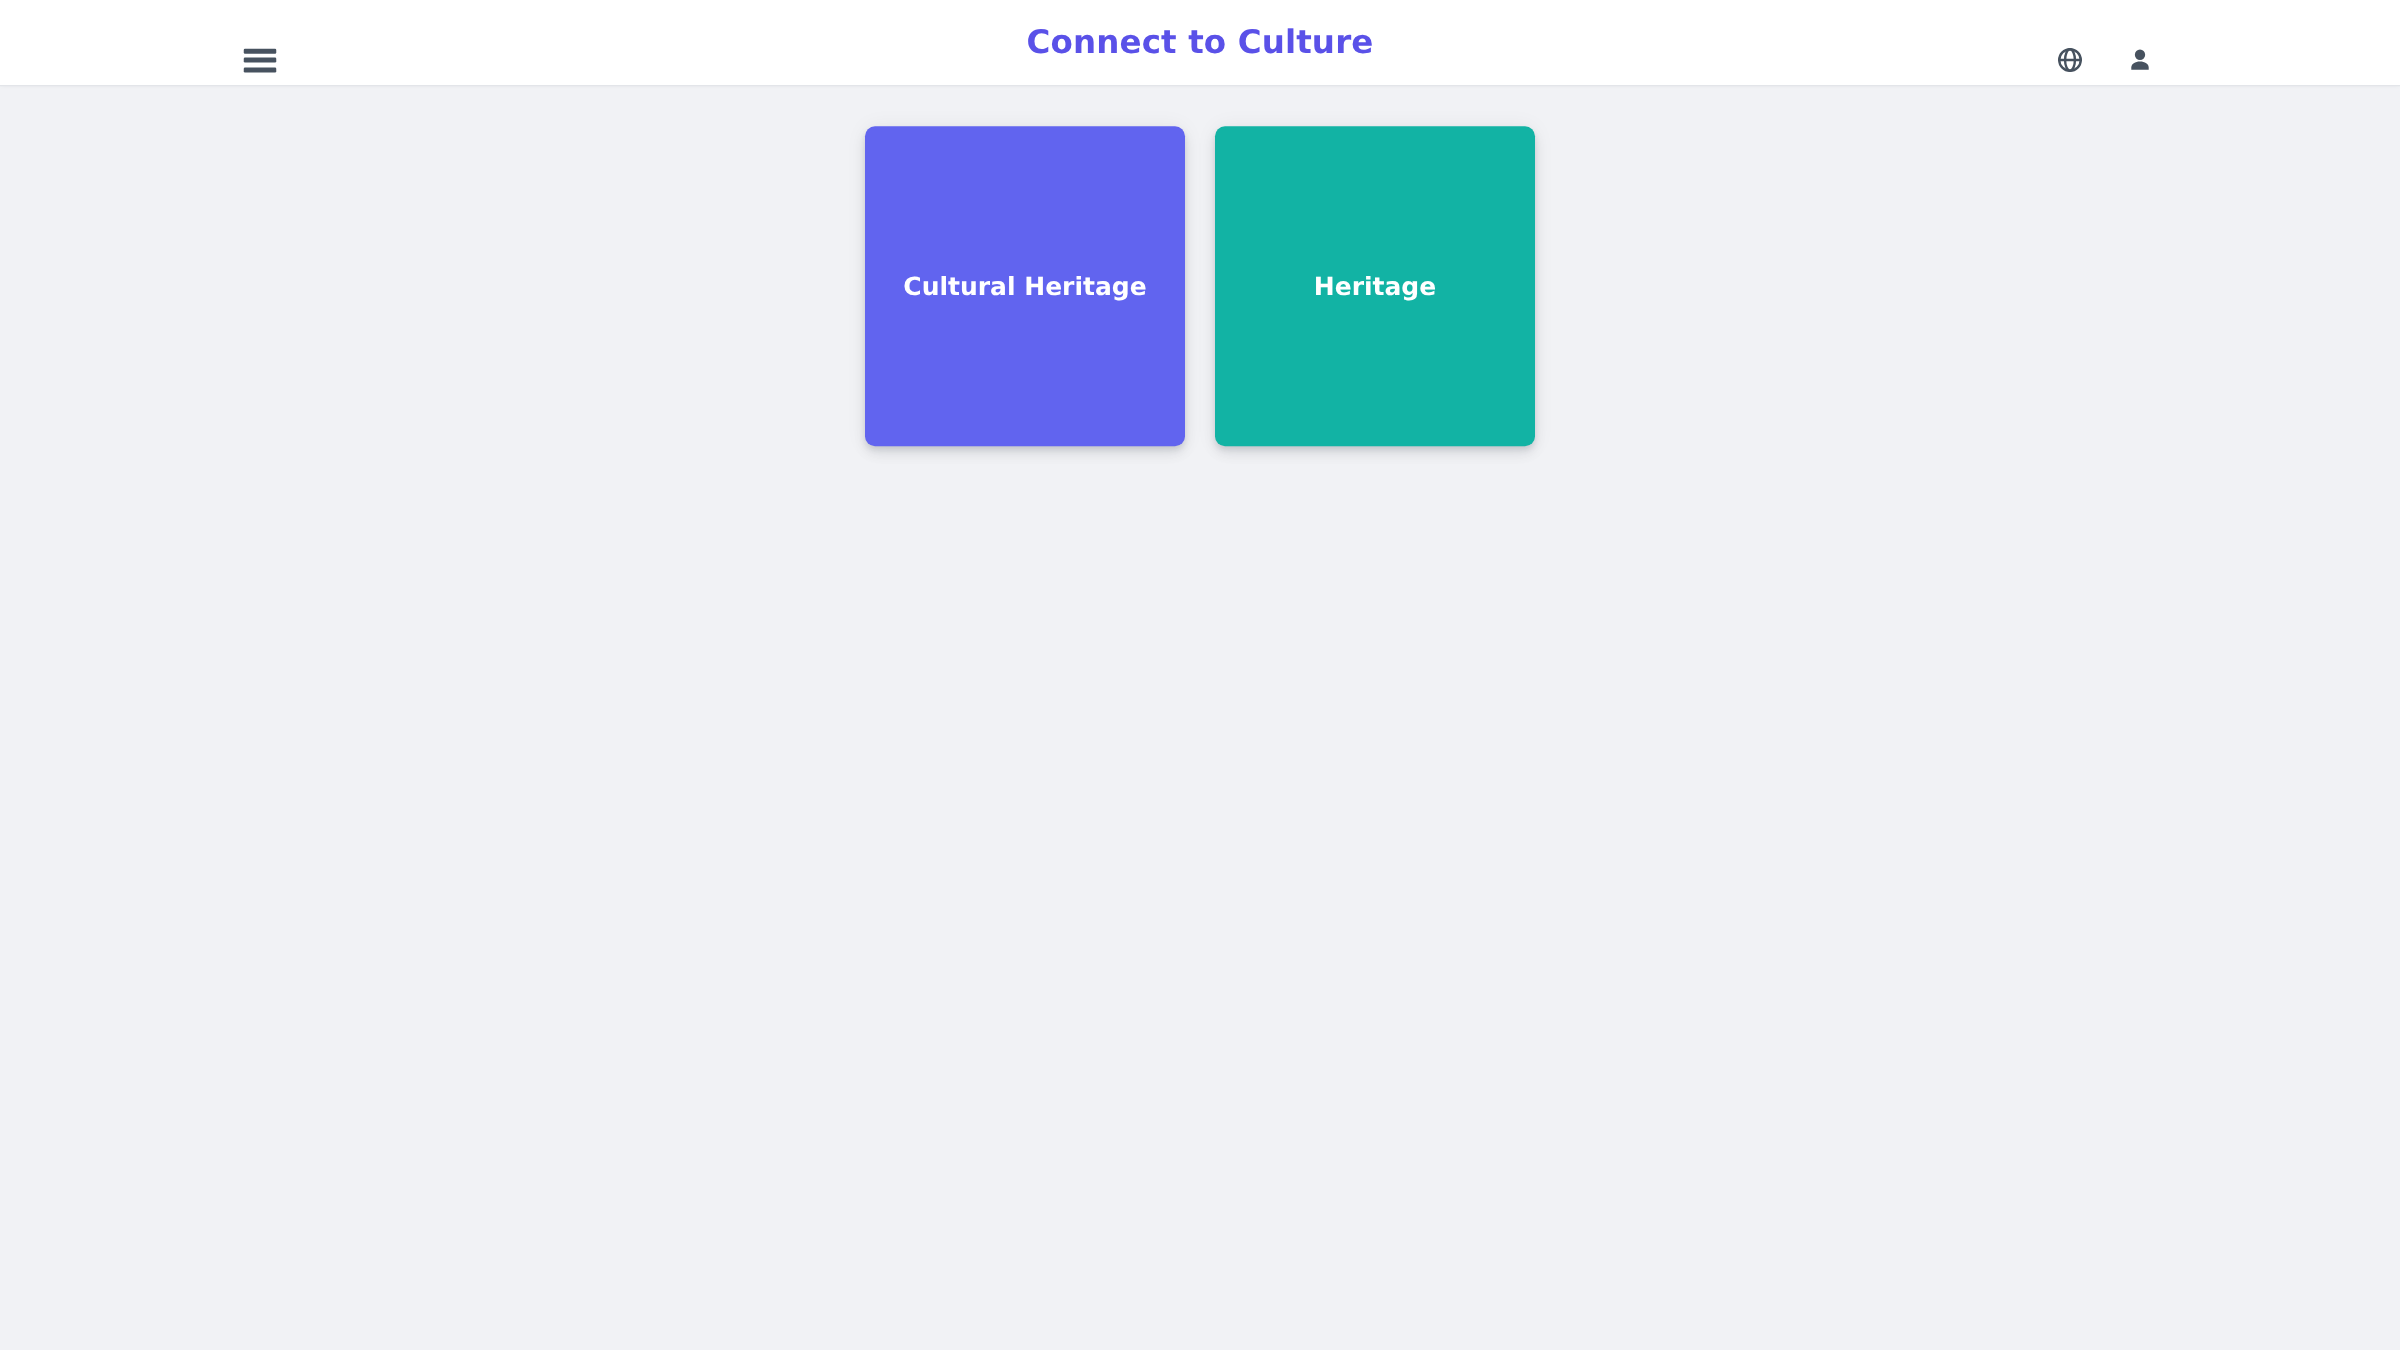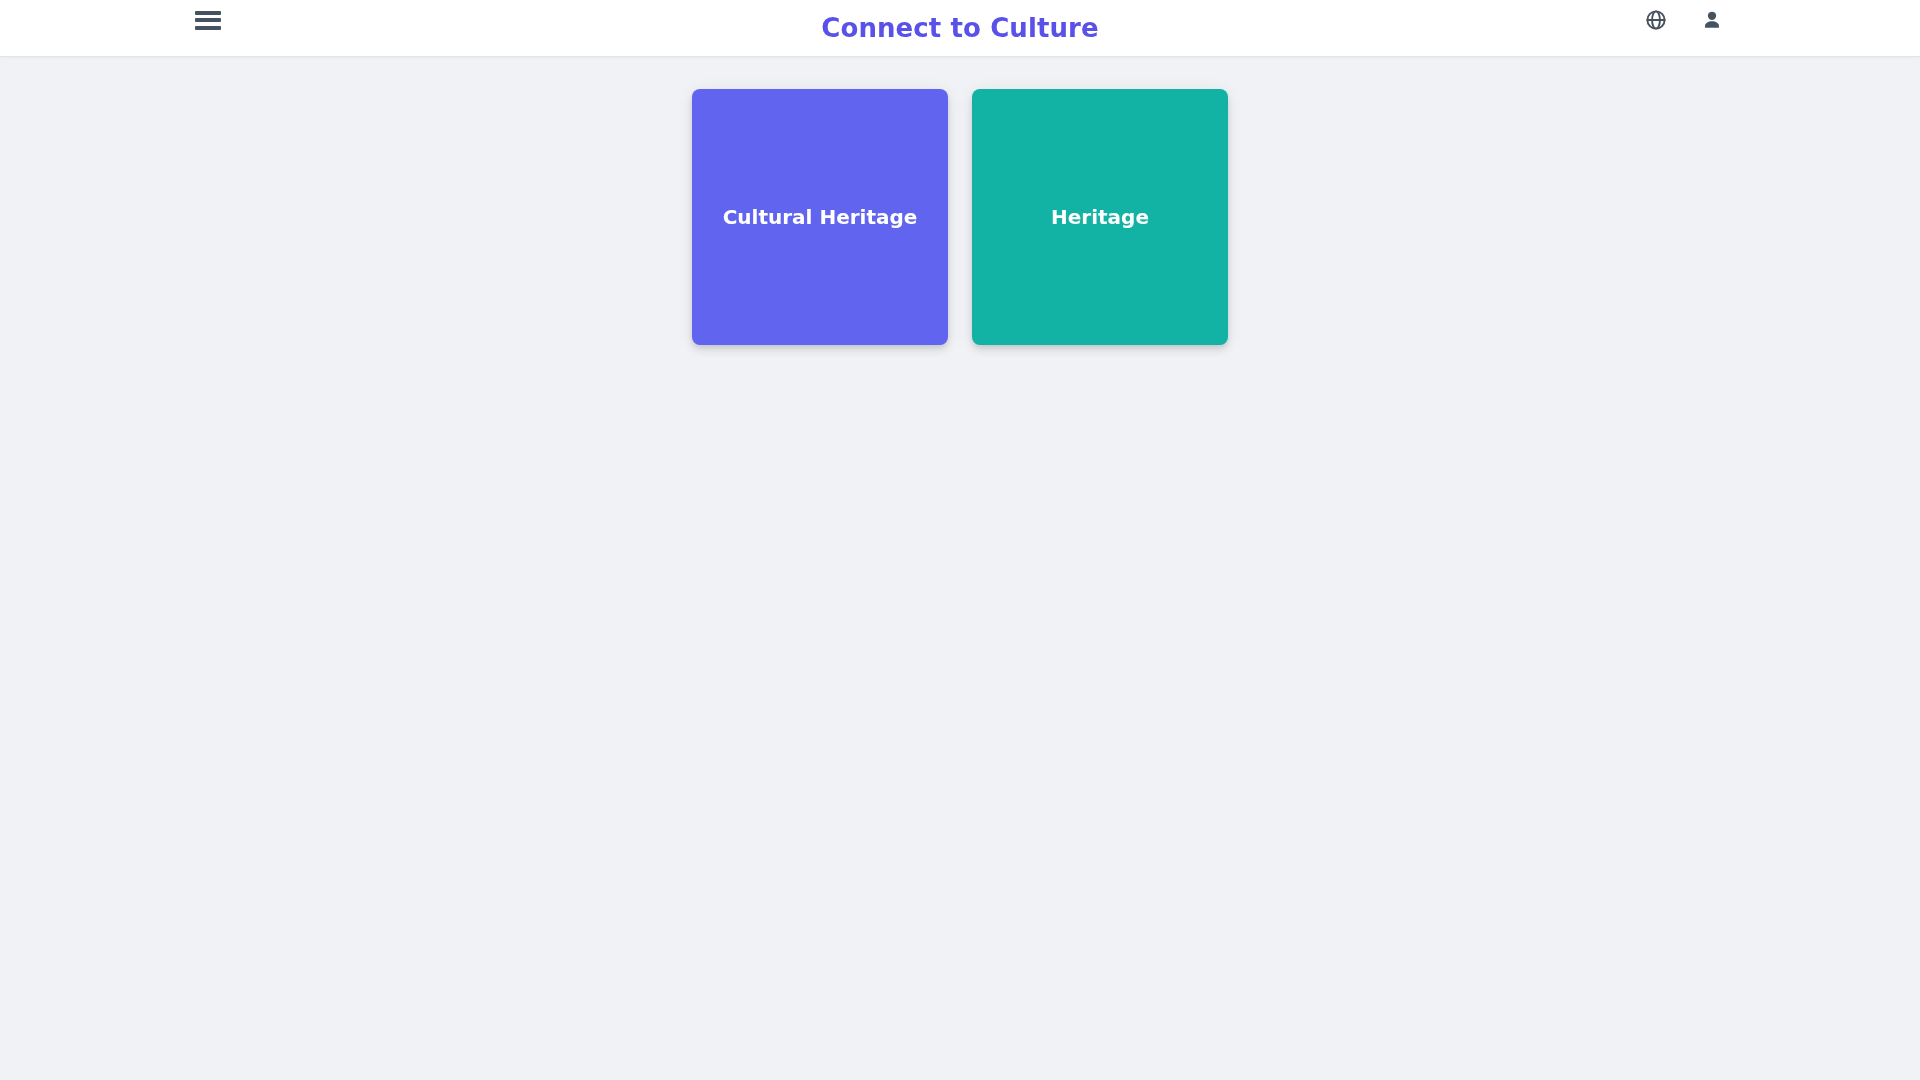--- a/index.html
+++ b/index.html
@@ -12,24 +12,24 @@
 
   body {
     background: #f1f2f5;
     font-family: "DejaVu Sans", "Liberation Sans", sans-serif;
     overflow: hidden;
   }
 
   
   .appbar {
     position: relative;
-    height: 56px;
+    height: 68px;
     background: #ffffff;
     display: flex;
-    align-items: flex-start;
+    align-items: flex-end;
     box-shadow: 0 1px 0 0 #e3e5e9, 0 2px 4px -1px rgba(16, 24, 40, 0.06);
     z-index: 5;
   }
 
   .appbar-left {
     display: flex;
     align-items: center;
     padding-left: 188px;
   }
 

